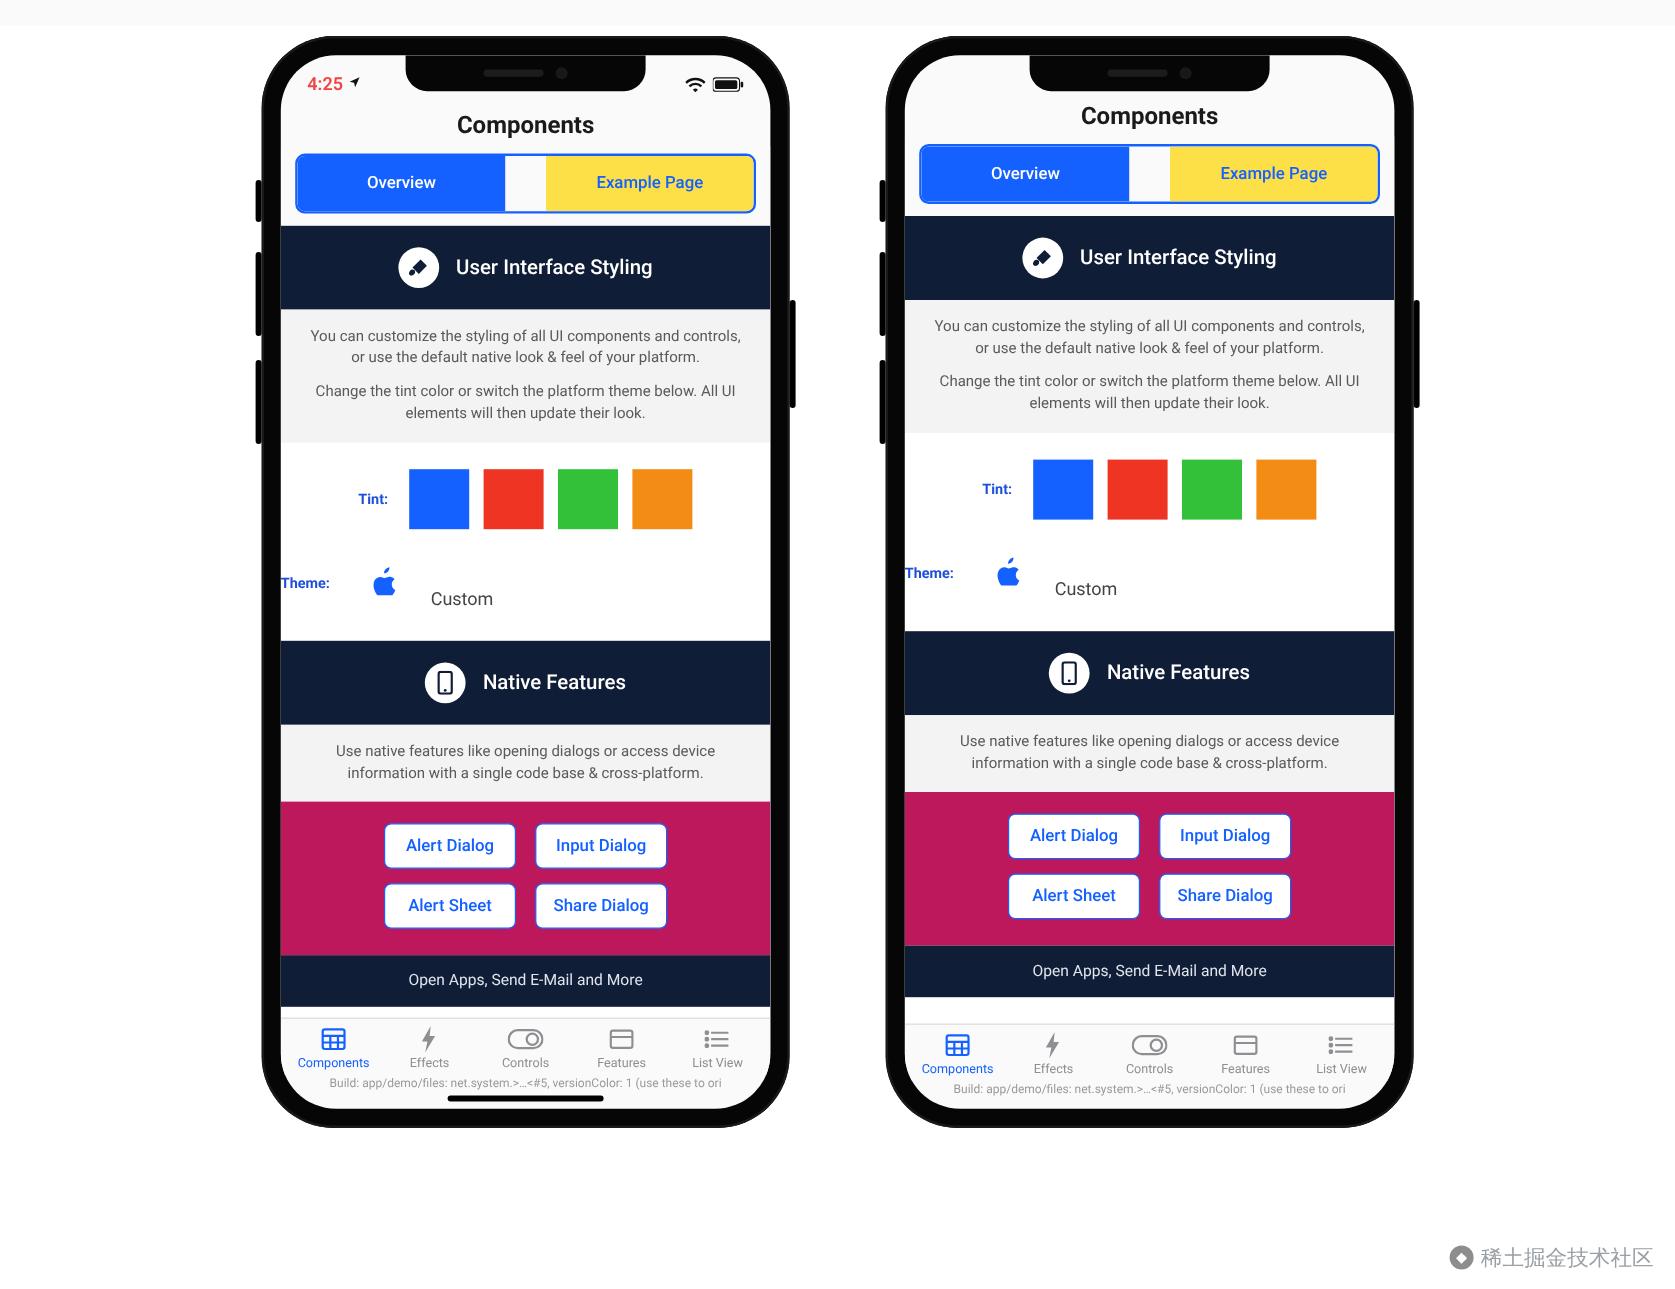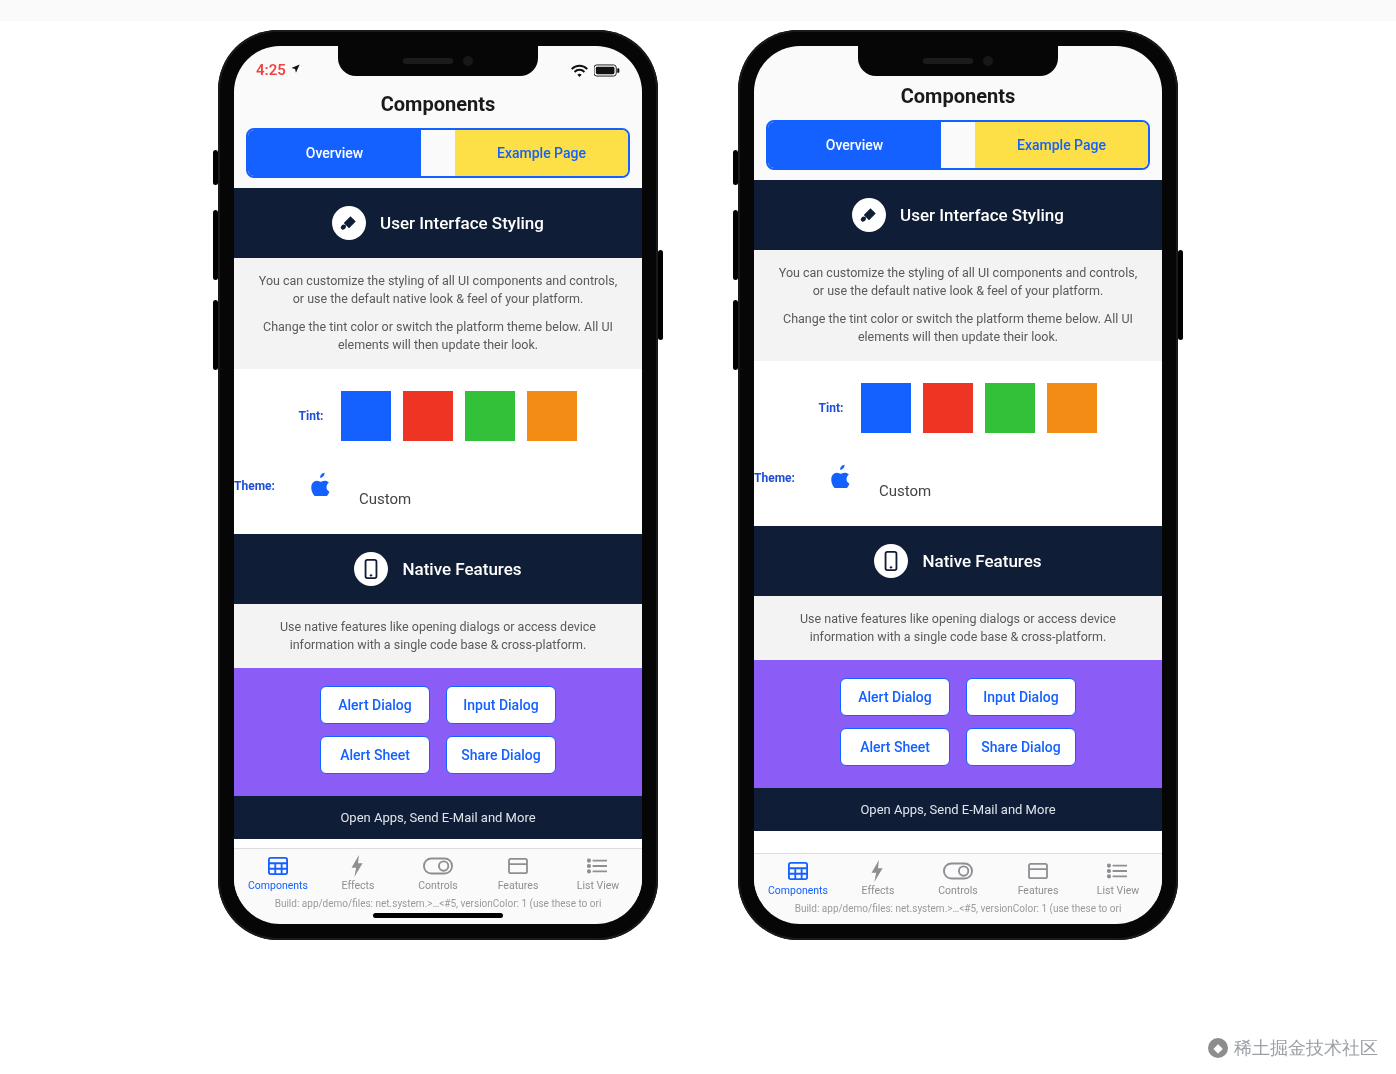--- a/index.html
+++ b/index.html
@@ -109,21 +109,21 @@
 
   .theme-row {
     display:flex; align-items:center; justify-content:flex-start; gap:28px;
     padding:14px 0 26px; background:#fff;
   }
   .apple-icon { color:#1461ff; }
   .theme-custom { color:#444; font-size:15px;margin-top:25px; }
 
   .dialog-grid {
     display:grid; grid-template-columns:repeat(2, 110px); gap:12px 16px;
-    justify-content:center; padding:18px 0 22px; background:#8b5cf6;
+    justify-content:center; padding:18px 0 22px; background:#be185d;
   }
   .dialog-btn {
     border:1.5px solid #1461ff; color:#1461ff; background:#fff;
     border-radius:6px; height:38px; display:flex; align-items:center; justify-content:center;
     font-size:14px; cursor:pointer; font-weight:500;
   }
 
   
   .tabbar {
     border-top:1px solid #ddd; background:#fafafa;

